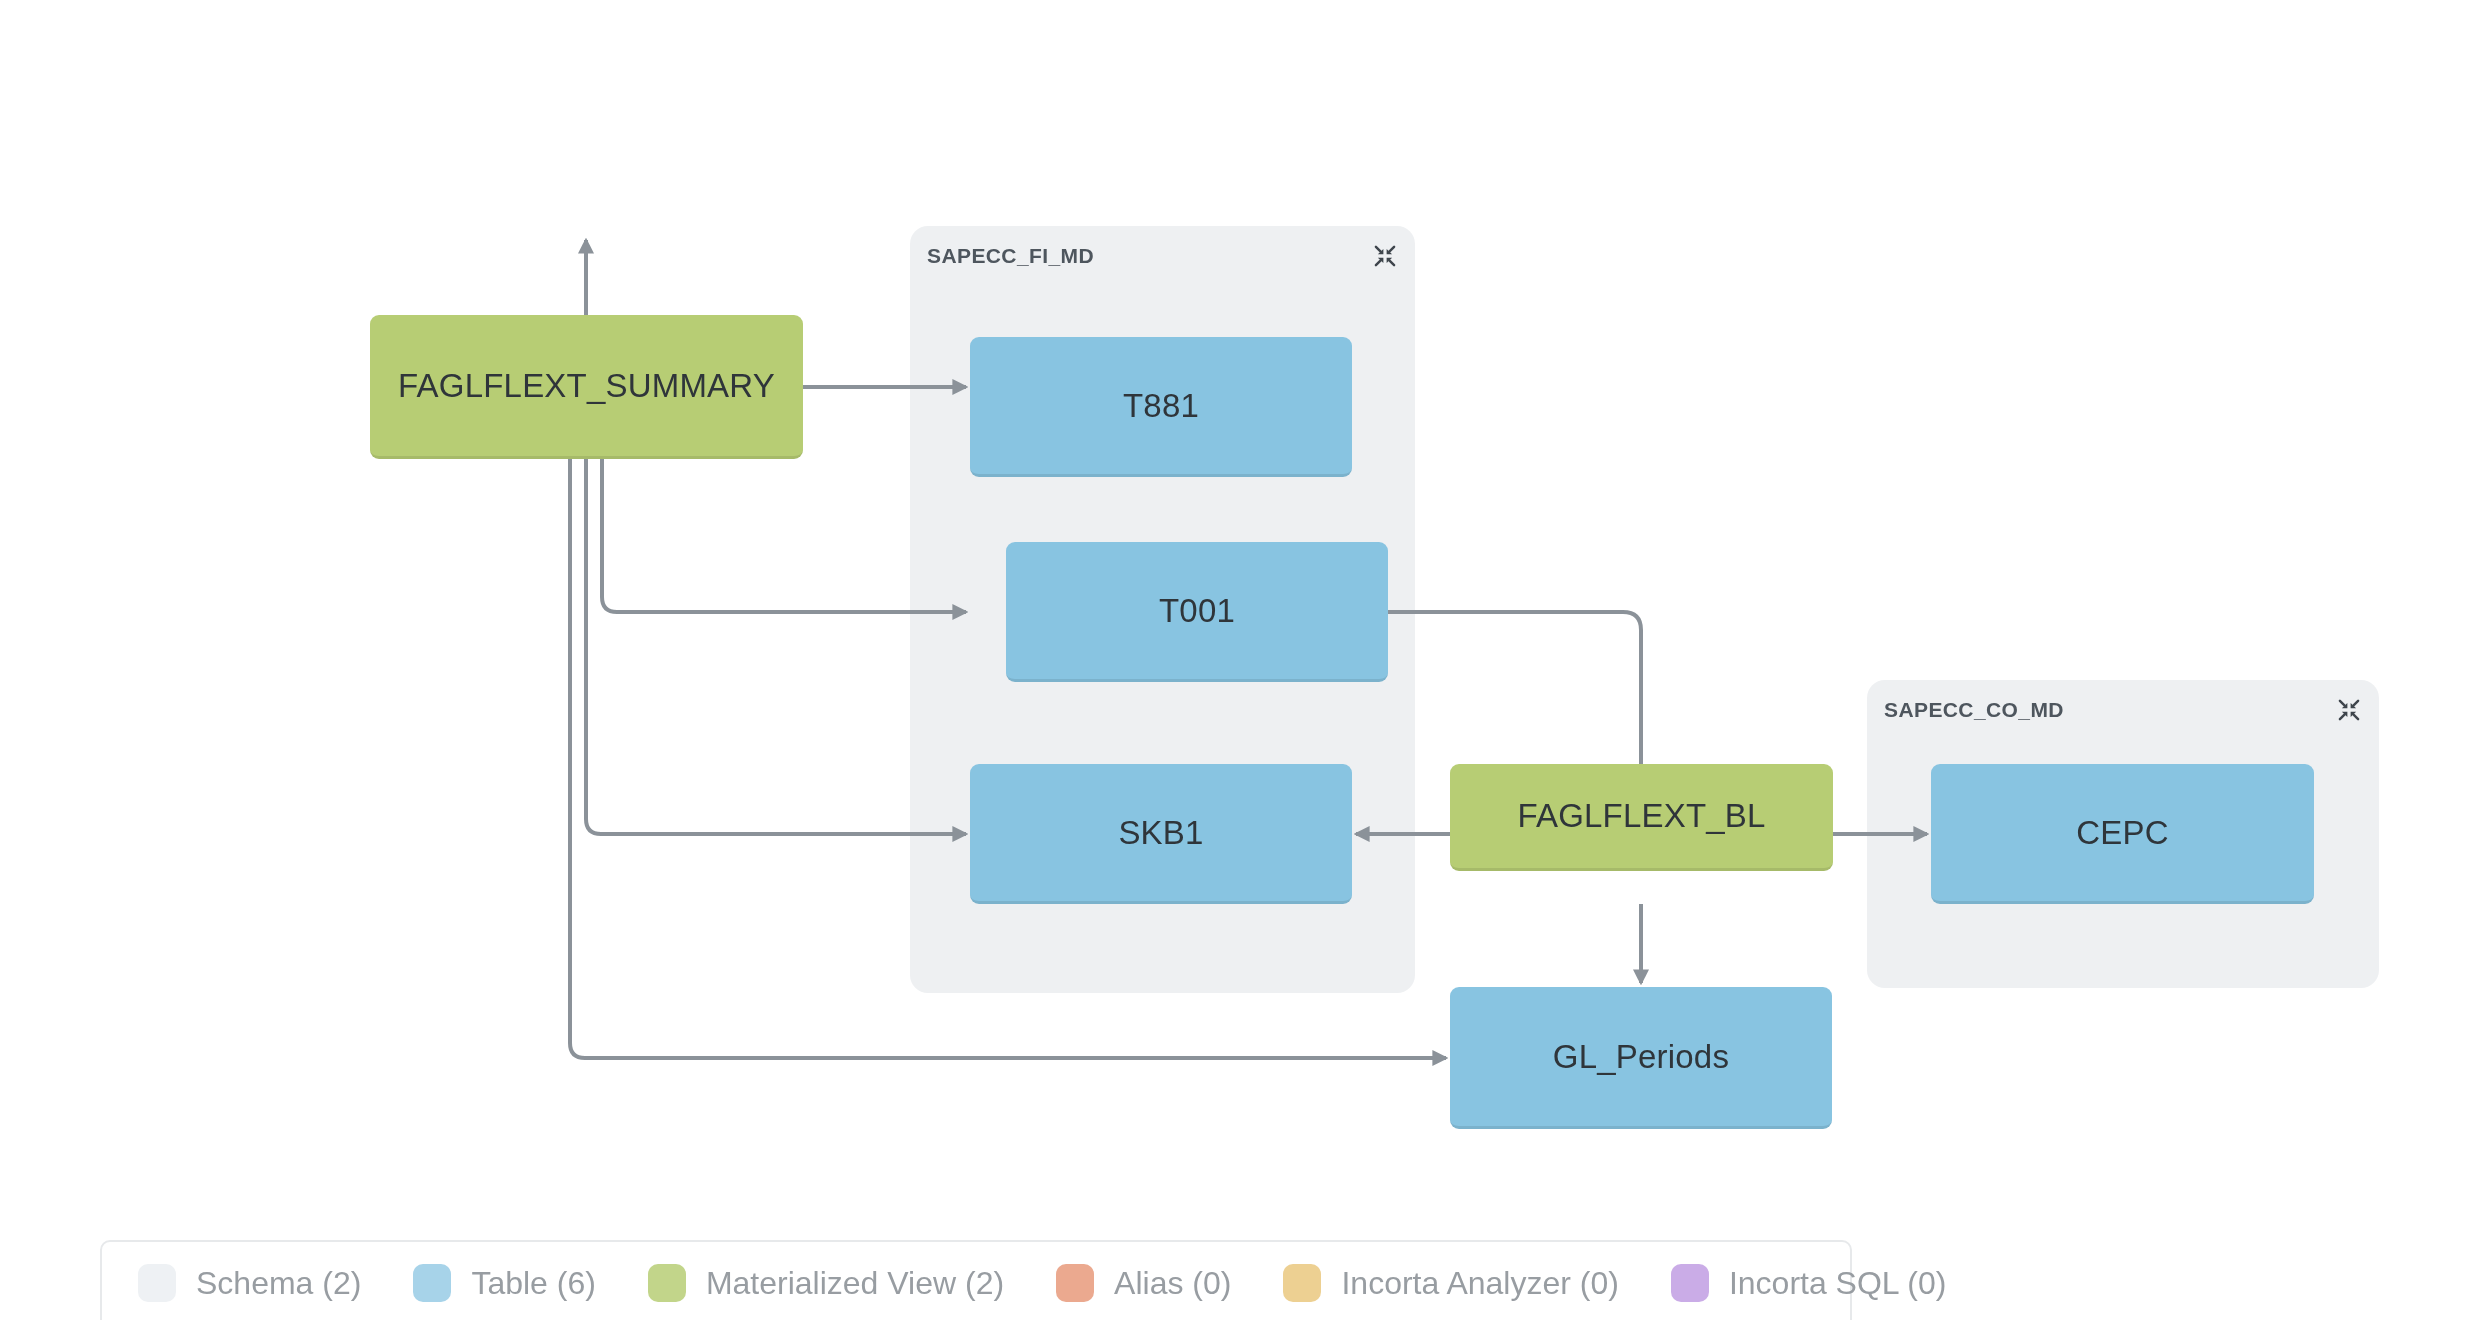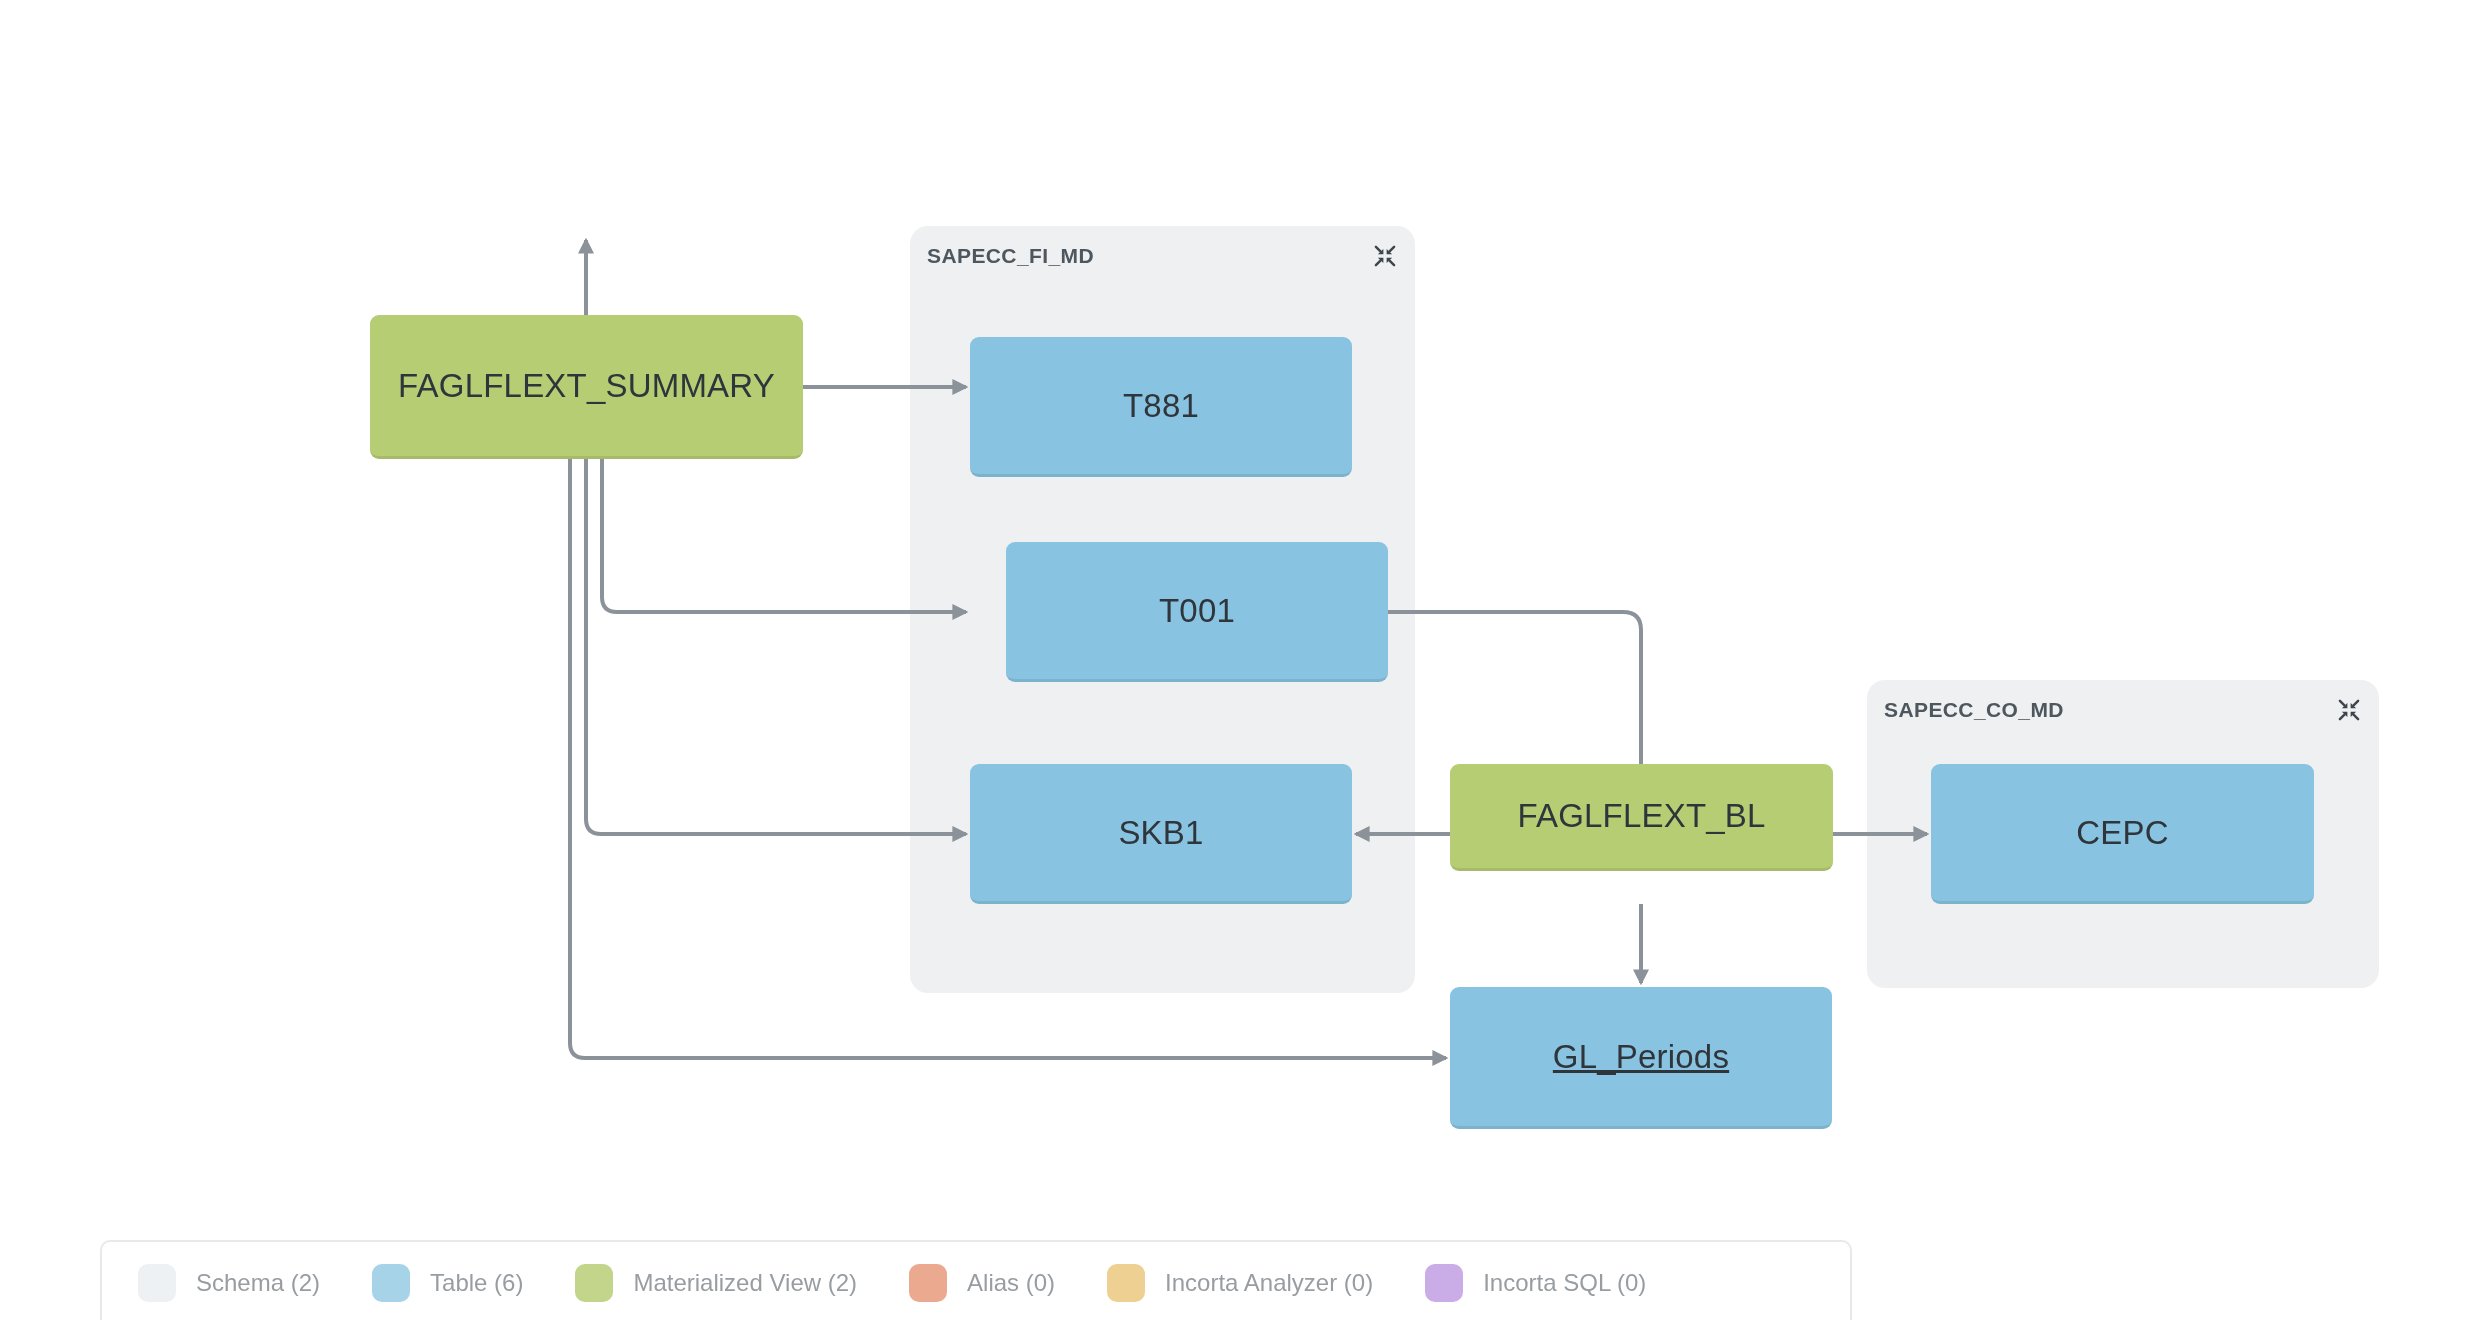--- a/index.html
+++ b/index.html
@@ -33,21 +33,21 @@
   .node--table { background:var(--table); }
   .node--mv    { background:var(--materialized_view); }
 
   
   .legend { position:absolute; left:100px; top:1240px; width:1752px; height:112px;
             background:#ffffff; border:2px solid var(--legend_border); border-radius:10px;
             display:flex; align-items:flex-start; padding:22px 0 0 36px; gap:52px;
             z-index:4; }
   .legend-item { display:flex; align-items:center; gap:20px; }
   .swatch { width:38px; height:38px; border-radius:10px; flex:0 0 auto; }
-  .legend-label { font-size:24px; color:var(--legend_text); white-space:nowrap; }
+  .legend-label { font-size:32px; color:var(--legend_text); white-space:nowrap; }
 </style>
 </head>
 <body>
 
 <div class="canvas">
 
   <div class="schema" style="left:910px; top:226px; width:505px; height:767px;">
     <div class="schema-header">
       <span class="schema-title">SAPECC_FI_MD</span>
       <span class="collapse-btn">
@@ -118,21 +118,21 @@
   </div>
 
   <div class="node node--mv" style="left:1450px; top:764px; width:383px; height:107px;">
     <span>FAGLFLEXT_BL</span>
   </div>
 
   <div class="node node--table" style="left:1931px; top:764px; width:383px; height:140px;">
     <span>CEPC</span>
   </div>
 
-  <div class="node node--table" style="left:1450px; top:987px; width:382px; height:142px;text-decoration:underline;">
+  <div class="node node--table" style="left:1450px; top:987px; width:382px; height:142px;">
     <span>GL_Periods</span>
   </div>
 
   <div class="legend">
     <div class="legend-item">
       <span class="swatch" style="background: rgb(238, 241, 244);"></span>
       <span class="legend-label">Schema (2)</span>
     </div>
     <div class="legend-item">
       <span class="swatch" style="background: rgb(167, 211, 233);"></span>

